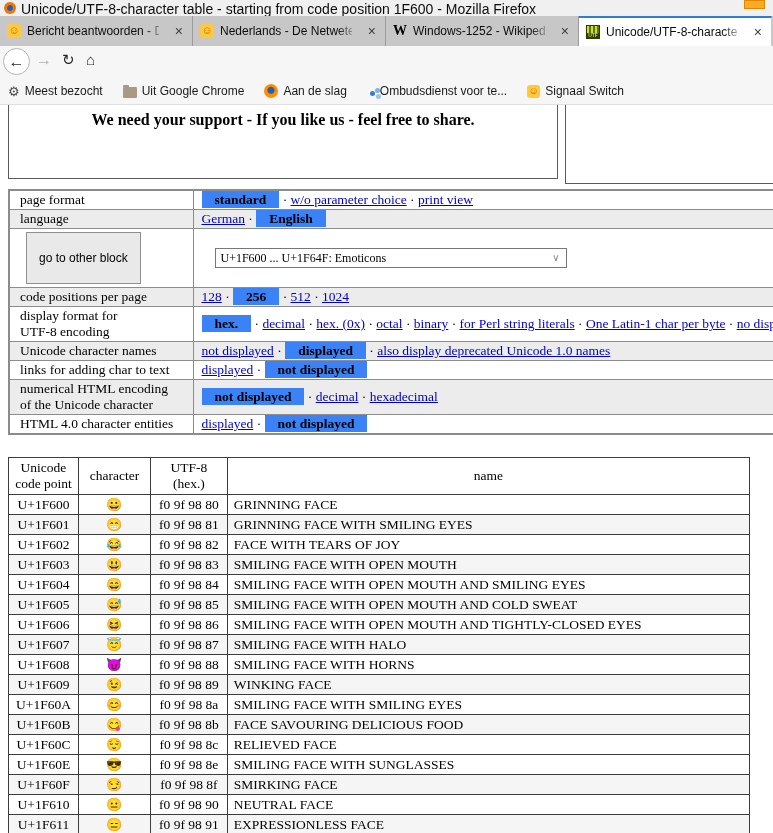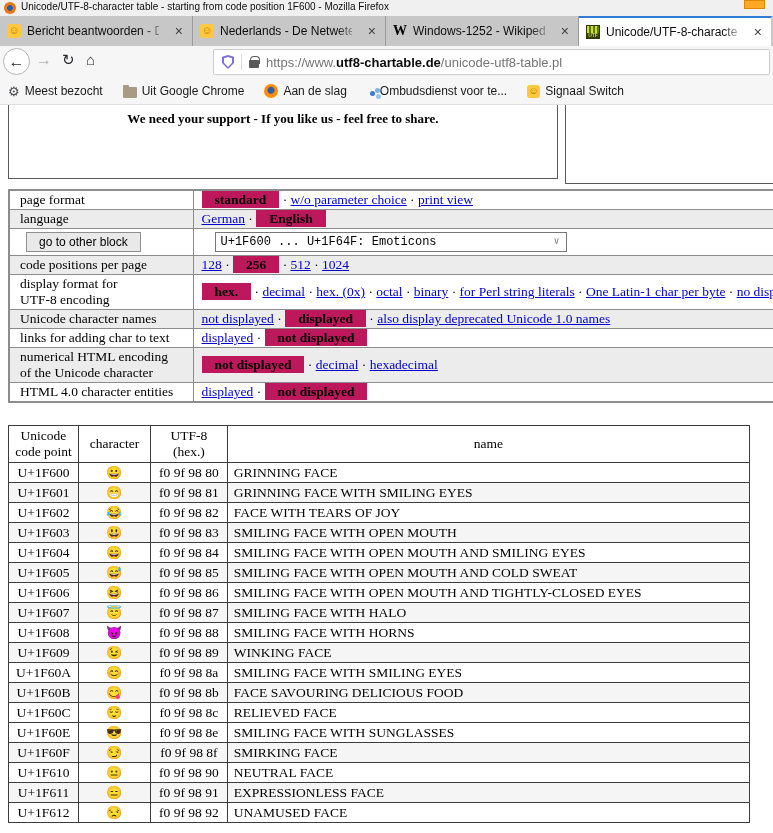--- a/index.html
+++ b/index.html
@@ -4,21 +4,21 @@
 <style>
   * { margin:0; padding:0; box-sizing:border-box; }
   html,body { width:773px; height:833px; overflow:hidden; background:#fff;
               font-family:"Liberation Sans", sans-serif; }
   body { position:relative; }
 
   
   #titlebar { position:absolute; left:0; top:0; width:773px; height:16px; background:#f0f0f0; }
   #ff-logo { position:absolute; left:4px; top:2px; width:12px; height:12px; border-radius:50%;
              background:radial-gradient(circle at 50% 50%, #2a5db0 0 30%, #f57c00 38%, #e3611d 100%); }
-  #win-title { position:absolute; left:21px; top:1px; font-size:10px; color:#0c0c0d; white-space:nowrap; }
+  #win-title { position:absolute; left:21px; top:1px; font-size:14px; color:#0c0c0d; white-space:nowrap; }
   #tb-frag { position:absolute; left:744px; top:0; width:21px; height:9px; background:#ffa726; border:1px solid #e08900; }
 
   #tabbar { position:absolute; left:0; top:16px; width:773px; height:30px; background:#c7c7c7; display:flex; }
   .tab { width:193px; height:30px; display:flex; align-items:center; padding:0 7px;
          border-right:1px solid #9b9b9b; position:relative; background:#c7c7c7; }
   .tab.active { background:#ffffff; border-top:2px solid #2e7cd6; border-right:1px solid #c9c9c9; }
   .tab-title { font-size:12px; color:#0c0c0d; white-space:nowrap; overflow:hidden; max-width:132px; margin-left:6px; }
   .tab-fade { position:absolute; right:26px; top:2px; width:22px; height:26px;
               background:linear-gradient(to right, rgba(199,199,199,0), #c7c7c7); }
   .tab.active .tab-fade { background:linear-gradient(to right, rgba(255,255,255,0), #ffffff); }
@@ -65,35 +65,35 @@
   .ico-smiley { width:13px; height:13px; border-radius:3px; background:#ffc83d; color:#b97a00;
                 font-size:10px; line-height:12px; text-align:center; }
 
   
   #content { position:absolute; left:0; top:105px; width:773px; height:728px; background:#fff;
              font-family:"Liberation Serif", serif; color:#000; }
   #support-row { position:relative; margin-left:8px; }
   #support-main { width:550px; height:74px; border:1px solid #5a5a5a; border-top:none; text-align:center; }
   #support-side { position:absolute; left:557px; top:0; width:250px; height:79px;
                   border-left:1px solid #5a5a5a; border-bottom:1px solid #5a5a5a; background:#fff; }
-  #support-headline { padding-top:6px; font-size:13px; font-weight:bold; }
+  #support-headline { padding-top:6px; font-size:16px; font-weight:bold; }
   #support-links { margin-top:14px; font-size:13.5px; }
   a.lnk { color:#0000cc; text-decoration:underline; cursor:pointer; }
 
   #settings-table { margin:10px 0 0 8px; border-collapse:collapse; width:935px;
                     border:2px solid #8c8c8c; font-size:13.5px; }
   #settings-table td { border:1px solid #8c8c8c; line-height:16px; padding:1px 4px; }
   #settings-table td.label-cell { width:184px; padding-left:10px; }
   #settings-table tr.shaded td { background:#ececec; }
   #settings-table td.value-cell { padding-left:8px; }
-  .hl { background:#be185d; font-weight:bold; padding:1px 13px; }
+  .hl { background:#3b82f6; font-weight:bold; padding:1px 13px; }
   .block-btn { font-family:"Liberation Sans",sans-serif; font-size:12px; background:#e9e9e9;
-               border:1px solid #8f8f8f; padding:2px 12px; margin:2px 0 2px 6px; color:#000; }
+               border:1px solid #8f8f8f; padding:18px 12px; margin:2px 0 2px 6px; color:#000; }
   .select-box { display:inline-flex; align-items:center; width:352px; height:20px; margin:1px 0 1px 13px;
-                border:1px solid #777; background:#fff; font-family:Liberation Mono, monospace;
+                border:1px solid #777; background:#fff; font-family:Liberation Serif, serif;
                 font-size:12px; padding-left:5px; vertical-align:middle; }
   .select-box .chev { margin-left:auto; margin-right:6px; color:#888; font-size:10px; }
 
   #char-table { margin:22px 0 0 8px; border-collapse:collapse; width:742px; font-size:13.5px; }
   #char-table th, #char-table td { border:1px solid #3c3c3c; }
   #char-table th { font-weight:normal; line-height:16px; padding:2px 2px; }
   #char-table col.c-cp { width:70px; } #char-table col.c-ch { width:72px; }
   #char-table col.c-hx { width:77px; } #char-table col.c-nm { width:523px; }
   #char-table td { line-height:17px; padding:1px 2px; }
   #char-table td.cp { text-align:center; }
@@ -139,26 +139,20 @@
     <div class="tab-fade"></div>
     <div class="tab-close">×</div>
   </div>
 </div>
 
 <div id="navbar">
   <div id="back-btn">←</div>
   <div id="fwd-btn">→</div>
   <div id="reload-btn">↻</div>
   <div id="home-btn">⌂</div>
-  <div id="urlbar">
-    <div id="shield-icon"></div>
-    <div id="url-sep"></div>
-    <div id="lock-icon"></div>
-    <div id="url-text"><span>https://www.</span><span class="domain">utf8-chartable.de</span><span>/unicode-utf8-table.pl</span></div>
-  </div>
 </div>
 
 <div id="bookmarksbar">
   <div class="bm">
     <span class="bm-ico ico-gear">⚙</span>
     <span>Meest bezocht</span>
   </div>
   <div class="bm">
     <span class="bm-ico ico-folder"></span>
     <span>Uit Google Chrome</span>

